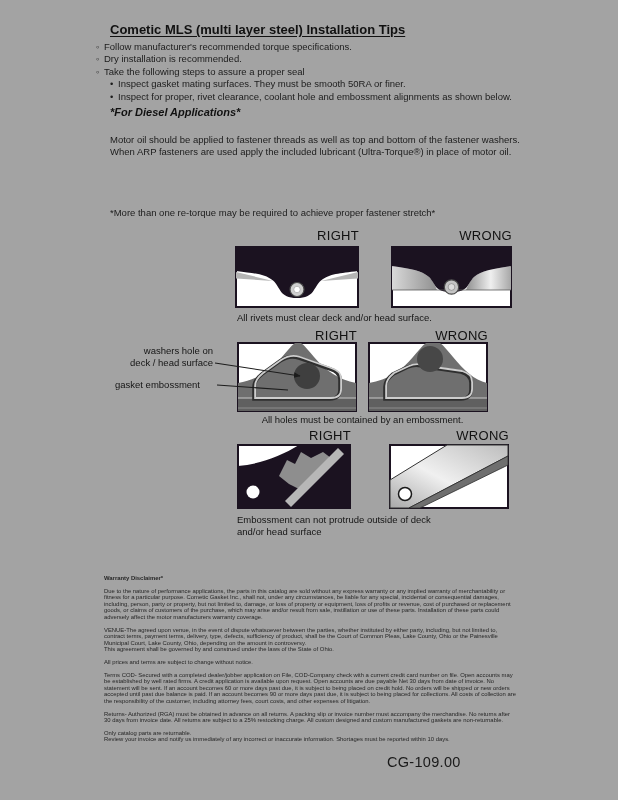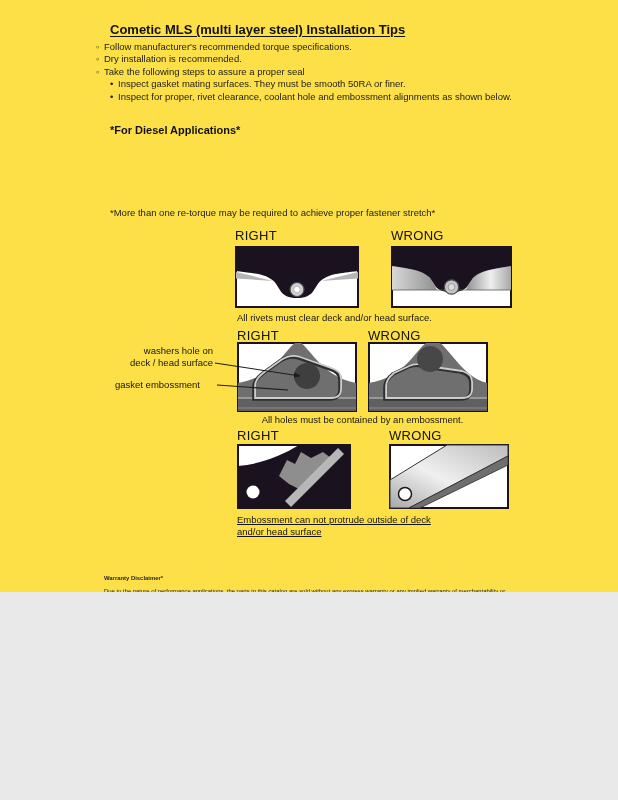--- a/index.html
+++ b/index.html
@@ -1,28 +1,28 @@
 <!DOCTYPE html>
 <html><head>
 <meta charset="utf-8">
 <style>
   html,body{margin:0;padding:0;background:#e9e9e9;}
-  .page{position:relative;width:618px;height:592px;background:#fde047;overflow:hidden;
+  .page{position:relative;width:618px;height:800px;background:#a3a3a3;overflow:hidden;
         font-family:"Liberation Sans",sans-serif;color:#1c1c1c;}
   .abs{position:absolute;}
   
   .title{font-size:13px;font-weight:bold;text-decoration:underline;text-underline-offset:2px;color:#111;}
   .tips{font-size:9.5px;line-height:12.4px;color:#1c1c1c;}
   .tip-row{display:flex;}
   .tip-bullet{width:8px;flex:none;text-align:left;}
   .tip-sub{padding-left:14px;}
   .h2{font-size:11px;font-weight:bold;color:#111;}
   .para{font-size:9.5px;line-height:12.2px;color:#1c1c1c;}
   
-  .dlabel{font-size:13px;font-weight:500;color:#111;text-align:left;letter-spacing:.3px;}
+  .dlabel{font-size:13px;font-weight:500;color:#111;text-align:right;letter-spacing:.3px;}
   .caption{font-size:9.5px;line-height:11.5px;color:#151515;}
   .sidelabel{font-size:9.5px;line-height:11.5px;color:#151515;text-align:right;}
   svg{display:block;}
   
   .legal{font-size:5.9px;line-height:6.6px;color:#262626;width:413px;}
   .legal p{margin:0 0 6px 0;}
   .legal p.tight{margin:0;}
   .legal .lh{font-weight:bold;margin:0 0 6px 0;}
   .footer-code{font-size:14.5px;color:#1a1a1a;letter-spacing:.3px;}
   .overlay{position:absolute;left:0;top:0;pointer-events:none;}
@@ -50,21 +50,22 @@
     <div class="tip-row tip-sub">
         <span class="tip-bullet">•</span>
         <span>Inspect gasket mating surfaces.  They must be smooth 50RA or finer.</span>
       </div>
     <div class="tip-row tip-sub">
         <span class="tip-bullet">•</span>
         <span>Inspect for proper, rivet clearance, coolant hole and embossment alignments as shown below.</span>
       </div>
   </div>
 
-  <div class="abs h2" style="left:110px;top:124px;">*For Diesel Applications*</div>
+  <div class="abs h2" style="left:110px;top:106px;font-style:italic;">*For Diesel Applications*</div>
+  <div class="abs para" style="left:110px;top:134px;width:424px;">Motor oil should be applied to fastener threads as well as top and bottom of the fastener washers. When ARP fasteners are used apply the included lubricant (Ultra-Torque®) in place of motor oil.</div>
   <div class="abs para" style="left:110px;top:207px;width:430px;">*More than one re-torque may be required to achieve proper fastener stretch*</div>
 
   <div class="abs dlabel" style="left:235px;top:228px;width:124px;">RIGHT</div>
   <div class="abs dlabel" style="left:391px;top:228px;width:121px;">WRONG</div>
 
   <svg class="abs" style="left:235px;top:246px;" width="124" height="62" viewBox="0 0 124 62">
     <rect x="1" y="1" width="122" height="60" fill="#ffffff" stroke="#1b1220" stroke-width="2"></rect>
     <path d="M1,1 H123 V25 C104,27.5 95,27.5 86,34.5 C78,41.5 80,52 62,52 C44,52 46,41.5 38,34.5 C29,27.5 20,27.5 1,25 Z" fill="#1b1220"></path>
     <path d="M1,26 L38,35 L1,32.5 Z" fill="#b5b5b5"></path>
     <path d="M123,26 L86,35 L123,32.5 Z" fill="#b5b5b5"></path>
@@ -146,21 +147,21 @@
           <stop offset="0.45" stop-color="#f0f0f0"></stop>
           <stop offset="1" stop-color="#bdbdbd"></stop>
       </linearGradient>
     </defs>
     <rect x="1" y="1" width="118" height="63" fill="#ffffff" stroke="#1b1220" stroke-width="2"></rect>
     <path d="M1,64 V36 L58,1 H119 V12 L20,64 Z" fill="url(#g3)" stroke="#333333" stroke-width="1"></path>
     <path d="M20,64 L119,12 L119,21 L31,64 Z" fill="#6f6f6f" stroke="#2c2c2c" stroke-width="0.8"></path>
     <circle cx="16" cy="50" r="6.5" fill="#ffffff" stroke="#1a1a1a" stroke-width="1.5"></circle>
   </svg>
 
-  <div class="abs caption" style="left:237px;top:514px;width:260px;text-decoration:underline;">
+  <div class="abs caption" style="left:237px;top:514px;width:260px;">
     <div>Embossment can not protrude outside of deck</div>
     <div>and/or head surface</div>
   </div>
 
   <svg class="overlay" width="618" height="800" viewBox="0 0 618 800">
     <defs>
       <marker id="arrhead" markerWidth="7" markerHeight="6" refX="5.5" refY="3" orient="auto">
         <path d="M0,0.5 L6,3 L0,5.5 Z" fill="#1c1c1c"></path>
       </marker>
     </defs>

